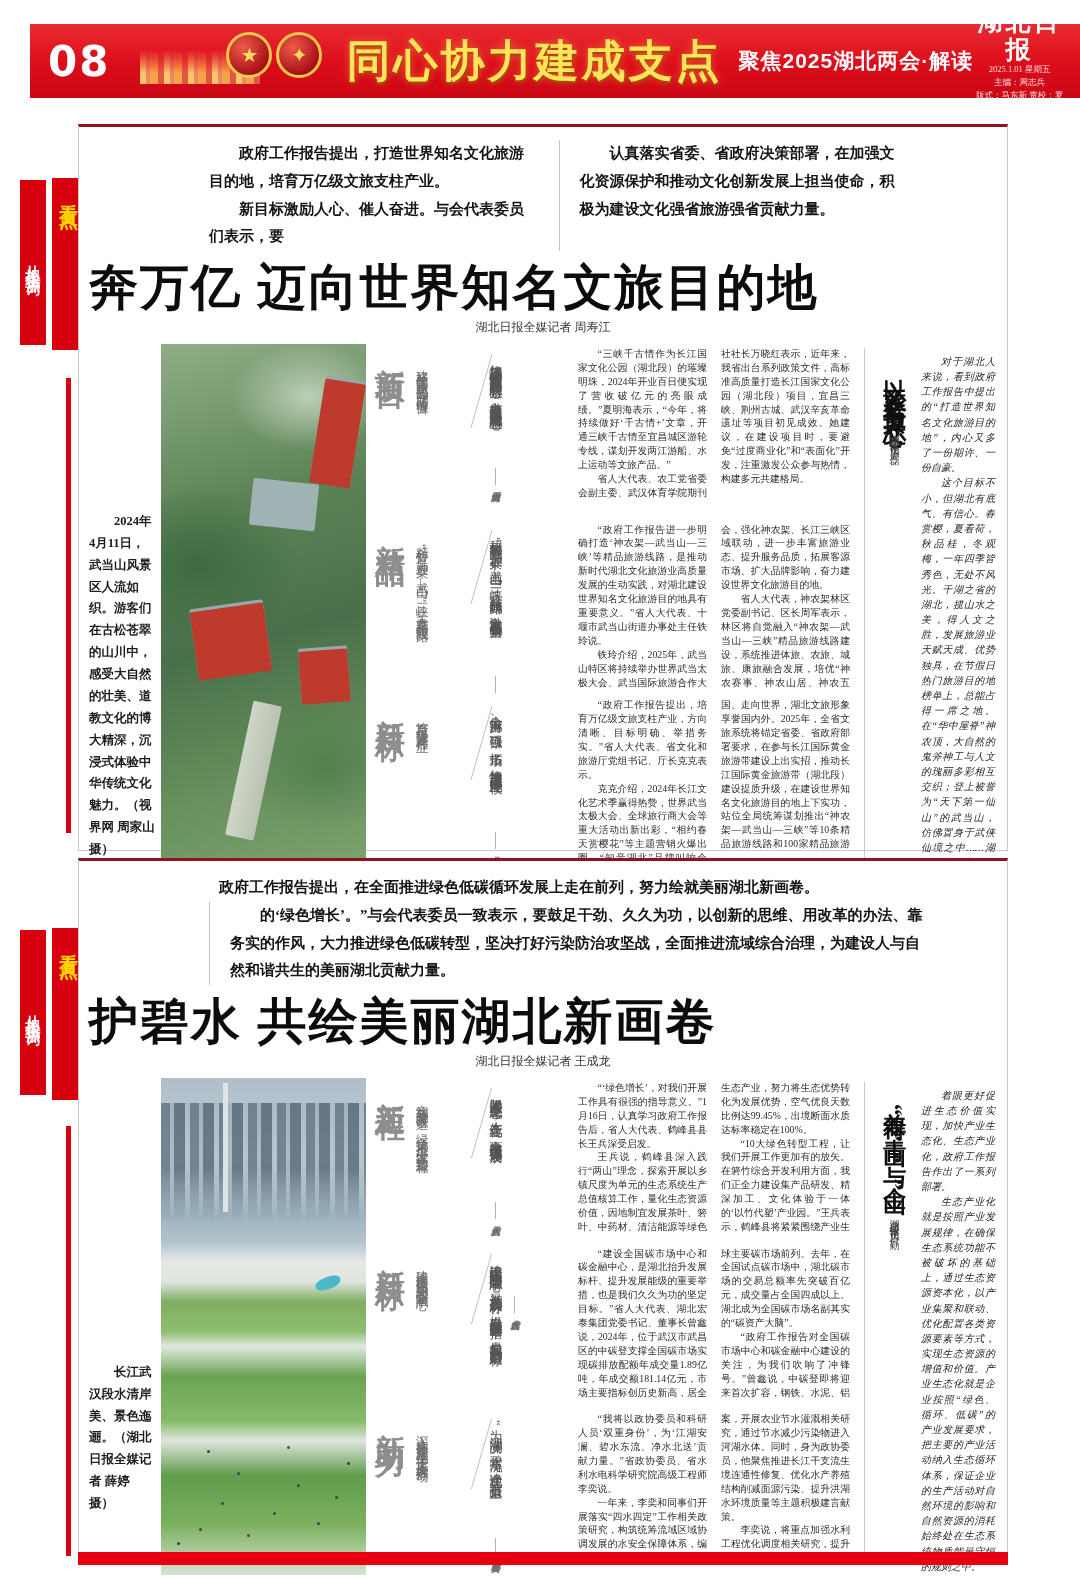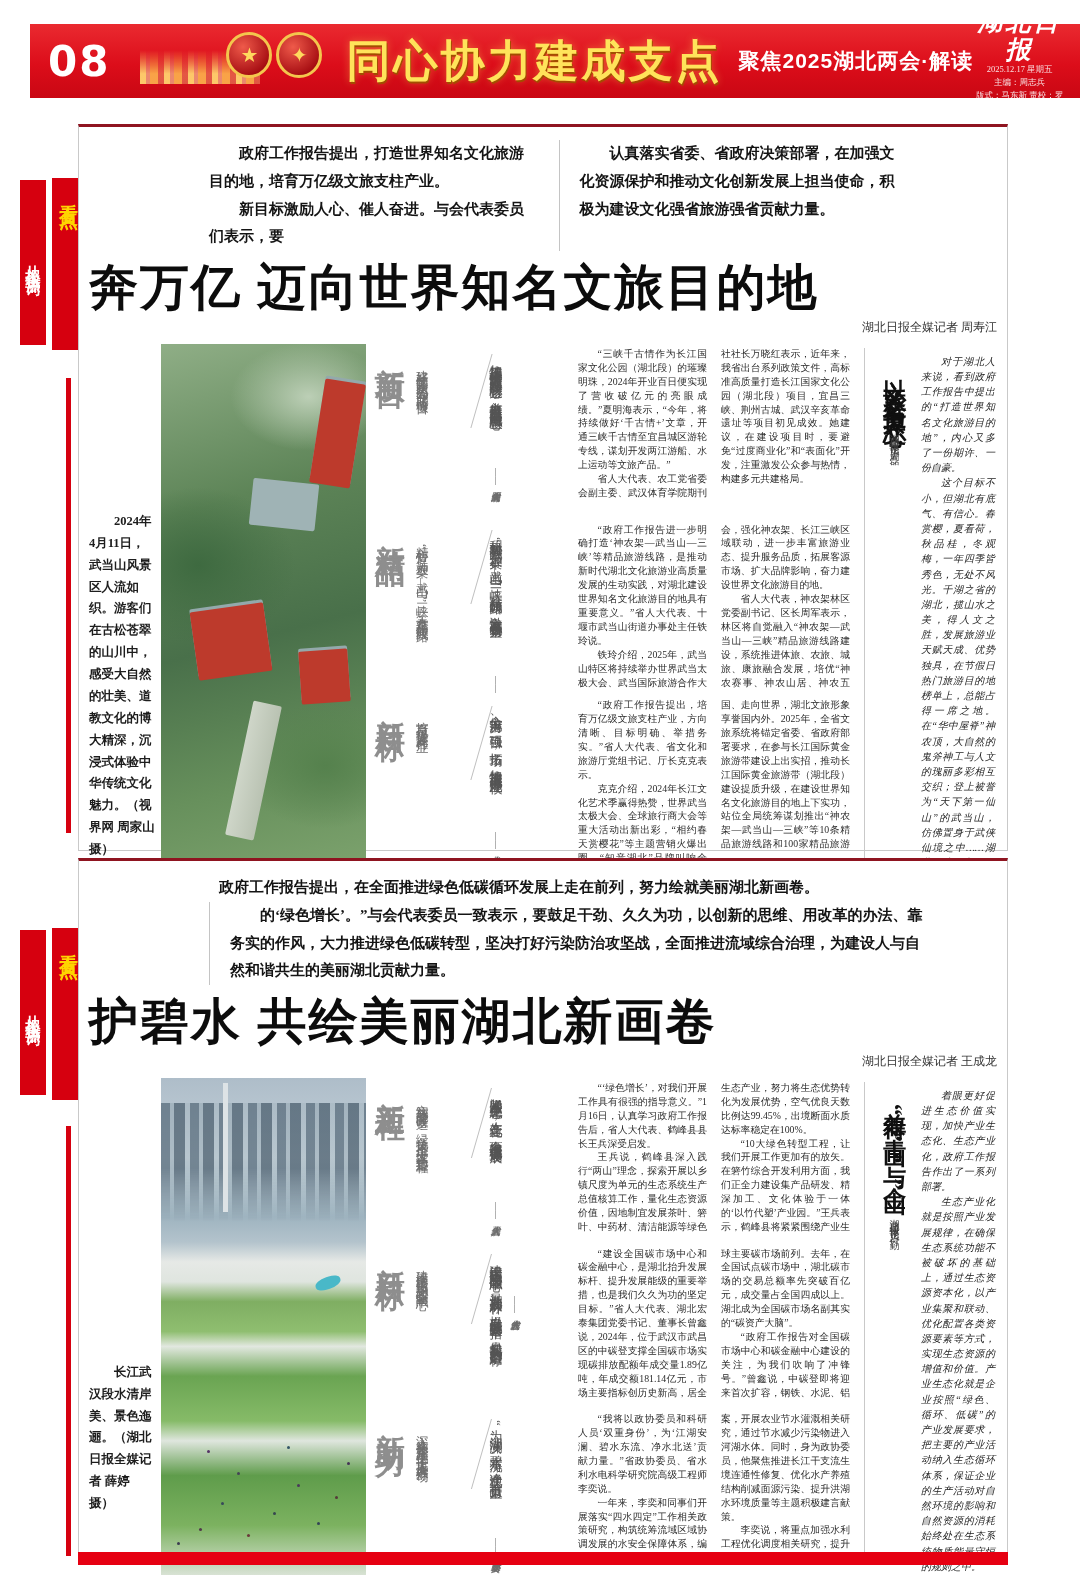--- a/index.html
+++ b/index.html
@@ -20,21 +20,21 @@
         border:3px solid #f3c64d;display:flex;align-items:center;justify-content:center;
         color:#ffd95e;font-size:20px;box-sizing:border-box;}
   .emblem.e1{left:86px;}
   .emblem.e2{left:136px;}
   .banner-title{margin-left:16px;font-family:"Liberation Sans",sans-serif;font-weight:900;
         font-size:44px;color:#ffe35a;letter-spacing:3px;white-space:nowrap;
         text-shadow:1px 2px 0 #a34d00,0 0 8px rgba(255,215,90,.45);}
   .banner-sub{margin-left:16px;font-family:"Liberation Sans",sans-serif;font-weight:700;
         font-size:21px;color:#fff;letter-spacing:1px;white-space:nowrap;}
   .mast{margin-left:auto;text-align:center;padding-right:14px;color:#fff;}
-  .mast .mast-name{font-size:25px;font-weight:700;font-style:italic;letter-spacing:3px;line-height:1.1;}
+  .mast .mast-name{font-size:25px;font-weight:700;letter-spacing:3px;line-height:1.1;}
   .mast .mast-line{font-size:8.5px;color:rgba(255,255,255,.88);line-height:1.5;}
 
   
   .tag-narrow{position:absolute;left:20px;width:26px;background:#d6000f;color:#fff;
         writing-mode:vertical-rl;font-family:"Liberation Sans",sans-serif;font-weight:700;
         font-size:15px;letter-spacing:4px;padding:10px 4px;box-sizing:border-box;text-align:center;}
   .tag-wide{position:absolute;left:52px;width:80px;height:172px;background:#d6000f;
         display:flex;justify-content:center;padding:8px 2px;box-sizing:border-box;}
   .tag-wide .small{writing-mode:vertical-rl;color:#ffd400;font-family:"Liberation Sans",sans-serif;
         font-weight:800;font-size:19px;letter-spacing:3px;margin-top:2px;}
@@ -44,21 +44,21 @@
 
   
   .article{position:absolute;left:78px;width:930px;background:#fff;border:1px solid #c9c9c9;
         border-top:3px solid #8f1420;box-sizing:border-box;padding:0 10px;display:flex;flex-direction:column;}
   .intro{display:flex;margin:13px 88px 2px 120px;font-size:15px;line-height:1.85;color:#141414;font-weight:600;}
   .intro .icol{flex:1;}
   .intro .icol.right{border-left:1px solid #c4c4c4;padding-left:20px;margin-left:20px;}
   .intro p{margin:0;text-indent:2em;}
   .headline{text-align:left;font-family:"Liberation Sans",sans-serif;font-weight:900;
         font-size:49px;color:#0c0c0c;letter-spacing:2px;margin:8px 0 2px;line-height:1.1;}
-  .byline{text-align:right;font-size:12px;color:#333;margin:2px 0 8px;}
+  .byline{text-align:center;font-size:12px;color:#333;margin:2px 0 8px;}
 
   .content{display:flex;flex:none;}
   .cap-col{width:72px;flex:none;display:flex;flex-direction:column;justify-content:flex-end;
         padding:0 5px 10px 0;font-size:12.5px;line-height:1.75;color:#1d1d1d;font-weight:600;box-sizing:border-box;}
   .cap-col p{margin:0;text-indent:2em;}
   .photo{width:205px;flex:none;position:relative;overflow:hidden;background:#9ab08c;}
 
   .sections{flex:1;display:flex;flex-direction:column;padding:0 8px;min-width:0;}
   .sec{flex:1;display:flex;overflow:hidden;min-height:0;}
   .sec-label{width:100px;flex:none;display:flex;}
@@ -118,21 +118,21 @@
     <div class="pagenum">08</div>
     <div class="deco">
       <div class="bars"></div>
       <div class="emblem e1">★</div>
       <div class="emblem e2">✦</div>
     </div>
     <div class="banner-title">同心协力建成支点</div>
     <div class="banner-sub">聚焦2025湖北两会·解读</div>
     <div class="mast">
       <div class="mast-name">湖北日报</div>
-      <div class="mast-line">2025.12.17 星期五</div>
+      <div class="mast-line">2025.1.01 星期五</div>
       <div class="mast-line">主编：周志兵</div>
       <div class="mast-line">版式：马东新 责校：罗芳</div>
     </div>
   </div>
 
   <div class="tag-narrow" style="top:180px;height:165px;">从报告热词</div>
   <div class="tag-wide" style="top:178px;">
     <span class="small">看支点</span>
     <span class="big">新气象</span>
   </div>

